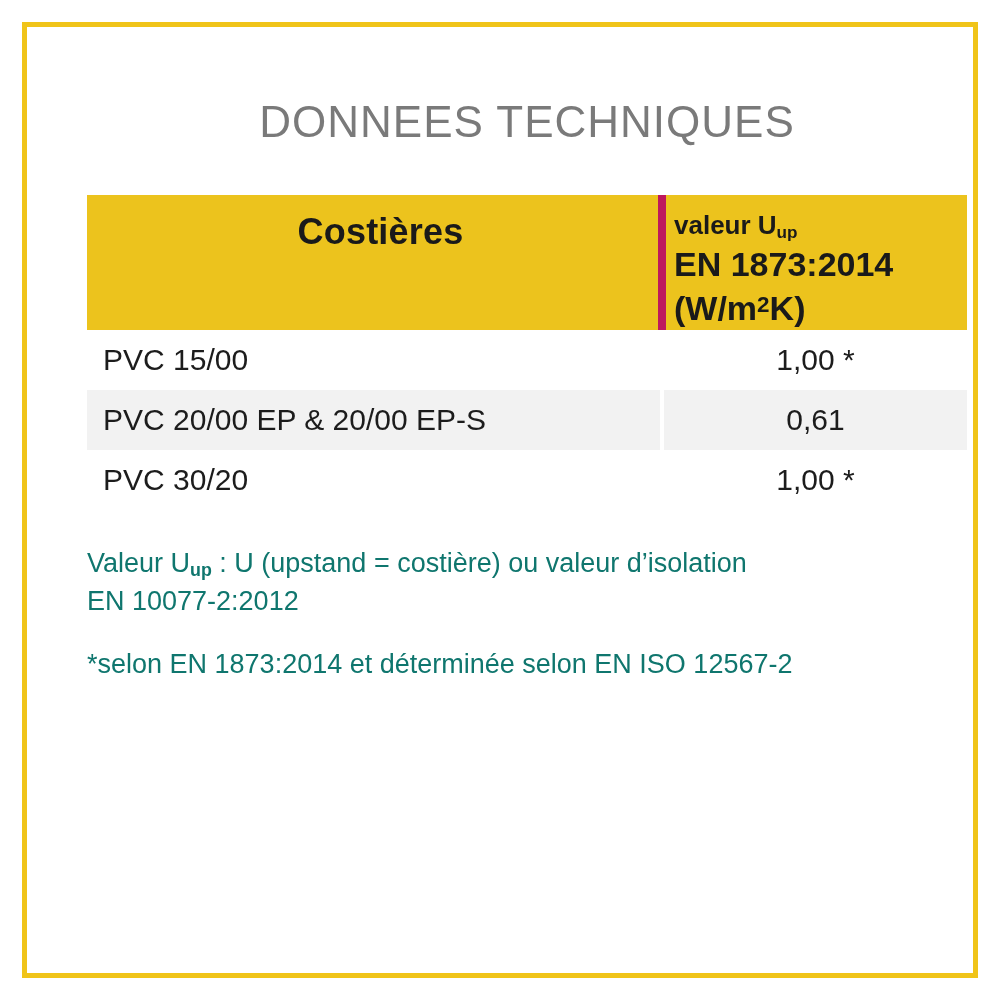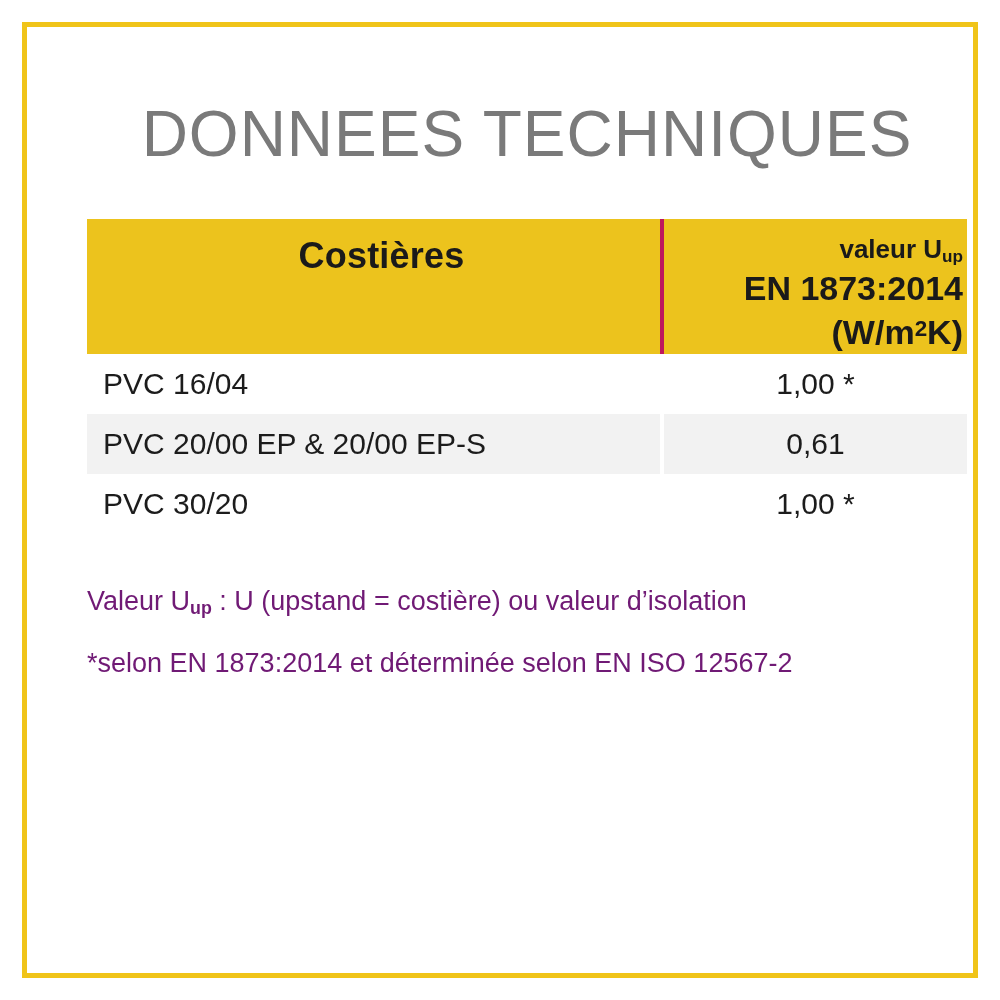--- a/index.html
+++ b/index.html
@@ -35,21 +35,21 @@
   }
 
   .inner {
     position: absolute;
     left: 60px;
     top: 70px;
     width: 880px;
   }
 
   .doc-title {
-    font-size: 64px;
+    font-size: 44px;
     letter-spacing: 1px;
     color: #7a7a7a;
     font-weight: 400;
     text-align: center;
     margin: 0 0 48px 0;
     font-family: "Liberation Sans", sans-serif;
   }
 
   table.tech {
     border-collapse: collapse;
@@ -75,22 +75,22 @@
   }
   .head-left .h-label {
     font-size: 36px;
     font-weight: bold;
     letter-spacing: 0.2px;
   }
   .head-right {
     height: 132px;
     padding: 14px 4px 0 8px;
     box-sizing: border-box;
-    text-align: right;
-    border-left: 4px solid #be185d;
+    text-align: left;
+    border-left: 8px solid #be185d;
   }
   .head-right .h-l1 {
     font-size: 26px;
     font-weight: bold;
     line-height: 1.25;
   }
   .head-right .h-l2,
   .head-right .h-l3 {
     font-size: 34px;
     font-weight: bold;
@@ -119,23 +119,23 @@
   }
   tbody tr td.val {
     text-align: center;
     padding-left: 0;
     border-left: 4px solid #ffffff;
   }
   tbody tr.odd td { background: #f2f2f2; }
   tbody tr.even td { background: #ffffff; }
 
   .notes {
-    margin-top: 48px;
+    margin-top: 34px;
     font-size: 27px;
-    color: #701a75;
+    color: #0f766e;
     line-height: 1.42;
   }
   .notes p { margin: 0; }
   .notes p.gap { margin-top: 24px; }
 </style>
 </head>
 <body>
 
 <div class="page">
   <div class="frame">
@@ -155,34 +155,35 @@
             </th>
             <th class="head-cell head-right">
               <div class="h-l1"><span>valeur U</span><span class="sub">up</span></div>
               <div class="h-l2">EN 1873:2014</div>
               <div class="h-l3"><span>(W/m</span><span class="sup">2</span><span>K)</span></div>
             </th>
           </tr>
         </thead>
         <tbody>
           <tr class="even">
-            <td>PVC 16/04</td>
+            <td>PVC 15/00</td>
             <td class="val">1,00 *</td>
           </tr>
           <tr class="odd">
             <td>PVC 20/00 EP &amp; 20/00 EP-S</td>
             <td class="val">0,61</td>
           </tr>
           <tr class="even">
             <td>PVC 30/20</td>
             <td class="val">1,00 *</td>
           </tr>
         </tbody>
       </table>
 
       <div class="notes">
         <p><span>Valeur U</span><span class="sub">up</span><span> : U (upstand = costière) ou valeur d’isolation</span></p>
+        <p>EN 10077-2:2012</p>
         <p class="gap">*selon EN 1873:2014 et déterminée selon EN ISO 12567-2</p>
       </div>
 
     </div>
   </div>
 </div>
 
 </body></html>

